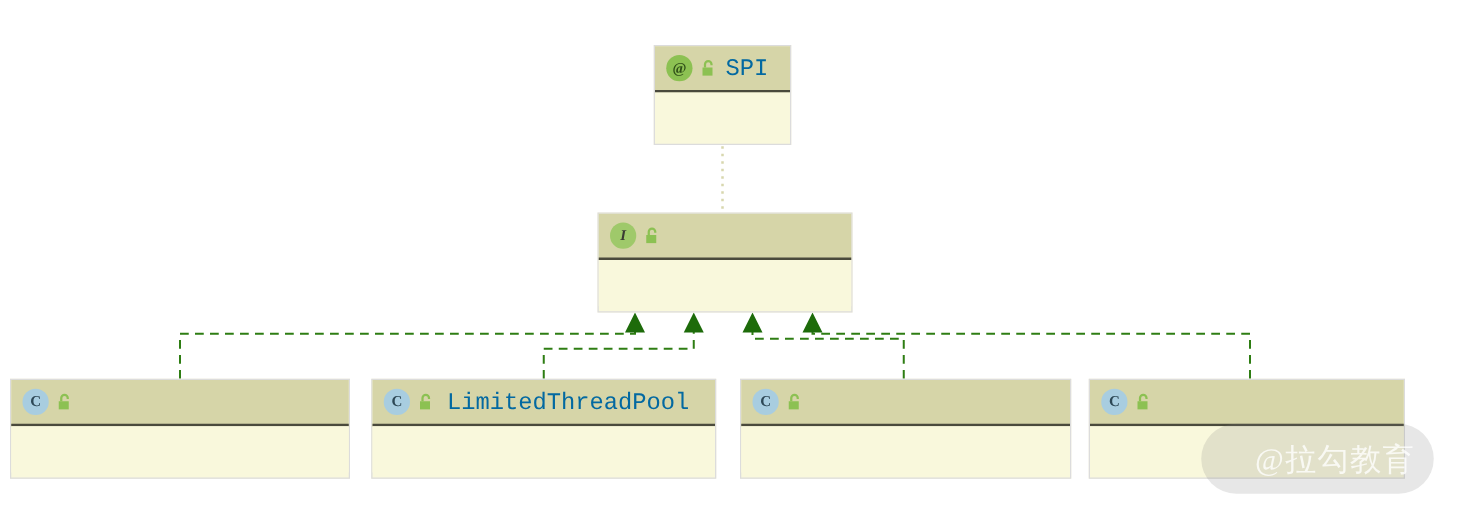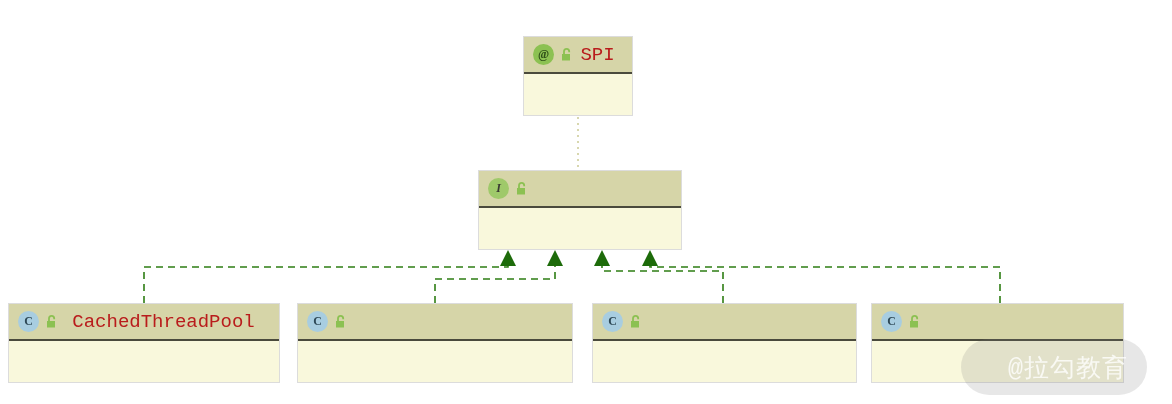--- a/index.html
+++ b/index.html
@@ -54,21 +54,21 @@
   .uml-body {
     box-sizing: border-box;
     background: #f9f8dc;
     height: 37px;
   }
 
   .uml-title {
     flex: 1 1 auto;
     text-align: center;
     font-size: 19px;
-    color: #b91c1c;
+    color: #0369a1;
     letter-spacing: 0px;
     font-family: "Liberation Mono", "DejaVu Sans Mono", monospace;
     padding-right: 14px;
     white-space: nowrap;
     overflow: hidden;
   }
 
   
   .badge {
     flex: 0 0 auto;
@@ -107,21 +107,21 @@
     border-radius: 28px;
     background: rgba(120,120,120,0.18);
     display: flex;
     align-items: center;
     justify-content: center;
     pointer-events: none;
   }
   #watermark span {
     color: rgba(255,255,255,0.78);
     font-size: 25px;
-    font-family: Liberation Mono, monospace;
+    font-family: Liberation Serif, serif;
     letter-spacing: 1px;
     white-space: nowrap;
     margin-left: 28px;
   }
 </style>
 </head>
 <body>
 
 <div id="diagram-canvas">
 
@@ -171,34 +171,34 @@
 
   <div class="uml-node" style="left:8px; top:303px; width:272px; height:80px;">
     <div class="uml-header">
       <span class="badge badge-class">C</span>
       <span class="lock-icon">
         <svg viewBox="0 0 16 16" width="16" height="16" xmlns="http://www.w3.org/2000/svg">
           <path d="M5 7 V4.4 A2.6 2.6 0 0 1 10.2 4.4 V5.2" fill="none" stroke="#8cc152" stroke-width="1.8"></path>
           <rect x="3" y="7" width="8" height="6.5" fill="#8cc152"></rect>
         </svg>
       </span>
-      <span class="uml-title">CachedThreadPool</span>
     </div>
     <div class="uml-body"></div>
   </div>
 
   <div class="uml-node" style="left:297px; top:303px; width:276px; height:80px;">
     <div class="uml-header">
       <span class="badge badge-class">C</span>
       <span class="lock-icon">
         <svg viewBox="0 0 16 16" width="16" height="16" xmlns="http://www.w3.org/2000/svg">
           <path d="M5 7 V4.4 A2.6 2.6 0 0 1 10.2 4.4 V5.2" fill="none" stroke="#8cc152" stroke-width="1.8"></path>
           <rect x="3" y="7" width="8" height="6.5" fill="#8cc152"></rect>
         </svg>
       </span>
+      <span class="uml-title">LimitedThreadPool</span>
     </div>
     <div class="uml-body"></div>
   </div>
 
   <div class="uml-node" style="left:592px; top:303px; width:265px; height:80px;">
     <div class="uml-header">
       <span class="badge badge-class">C</span>
       <span class="lock-icon">
         <svg viewBox="0 0 16 16" width="16" height="16" xmlns="http://www.w3.org/2000/svg">
           <path d="M5 7 V4.4 A2.6 2.6 0 0 1 10.2 4.4 V5.2" fill="none" stroke="#8cc152" stroke-width="1.8"></path>

